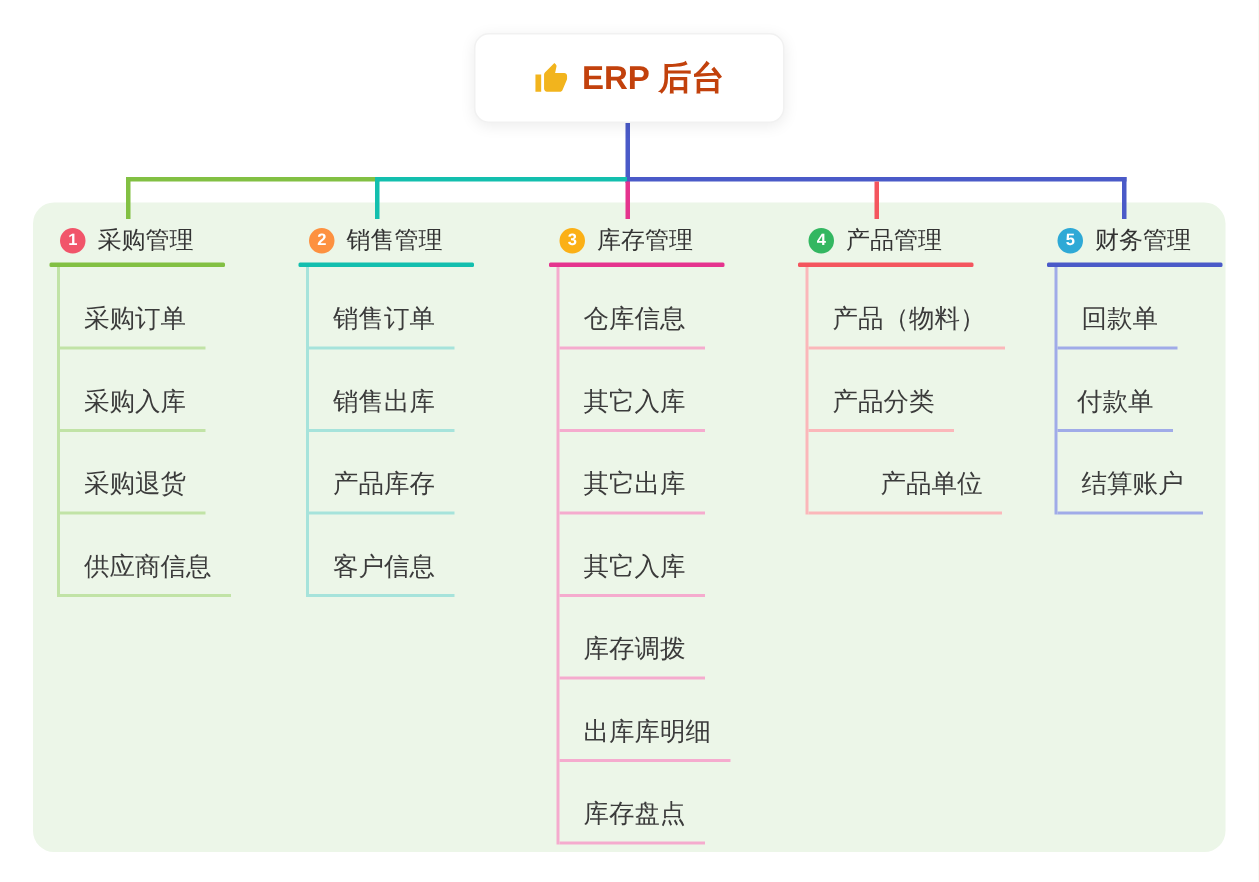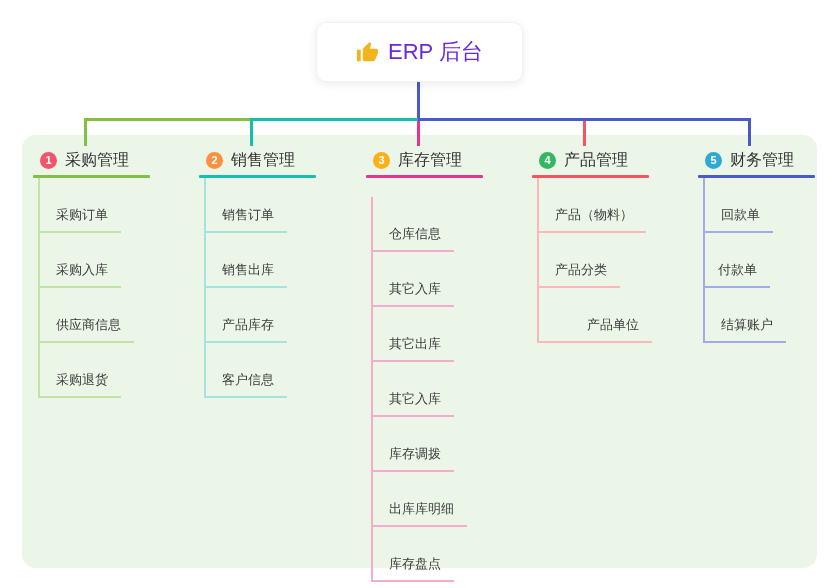--- a/index.html
+++ b/index.html
@@ -13,39 +13,39 @@
   .panel{
     position:absolute;left:22px;top:135px;width:795px;height:433px;
     background:#ecf6e8;border-radius:14px;
   }
   
   .root-node{
     position:absolute;left:316px;top:22px;width:207px;height:60px;
     background:#ffffff;border:1px solid #f1f1f1;border-radius:10px;
     box-shadow:0 2px 10px rgba(0,0,0,0.08);
     display:flex;align-items:center;justify-content:center;gap:9px;
-    font-size:22px;font-weight:400;color:#6d28d9;box-sizing:border-box;
+    font-size:22px;font-weight:700;color:#c2410c;box-sizing:border-box;
   }
   .thumb-icon{width:23px;height:23px;display:block;}
   
   .line{position:absolute;}
   
   .branch{position:absolute;top:149px;width:170px;}
   .branch-title{display:flex;align-items:center;height:23px;padding-left:7px;gap:8px;cursor:default;}
   .badge{
     width:17px;height:17px;border-radius:50%;flex:0 0 17px;
     color:#ffffff;font-size:11px;font-weight:bold;
     display:flex;align-items:center;justify-content:center;line-height:1;
   }
   .branch-label{font-size:16px;color:#333333;}
   .branch-underline{width:117px;height:3px;margin-top:3px;border-radius:1px;}
   .children{margin-left:5px;border-left:2px solid transparent;}
   .child-row{height:55px;display:flex;align-items:flex-end;}
   .child{
-    display:inline-block;font-size:13px;color:#3b3b3b;
+    display:inline-block;font-size:17px;color:#3b3b3b;
     padding:0 13px 7px 16px;border-bottom:2px solid transparent;
     white-space:nowrap;
   }
 </style>
 </head>
 <body>
 
 <div class="canvas">
 
   <div class="panel"></div>
@@ -74,24 +74,24 @@
     </div>
     <div class="branch-underline" style="background: rgb(130, 192, 67);"></div>
     <div class="children" style="border-left-color: rgb(193, 227, 166);">
       <div class="child-row">
           <span class="child" style="border-bottom-color: rgb(193, 227, 166);">采购订单</span>
         </div>
       <div class="child-row">
           <span class="child" style="border-bottom-color: rgb(193, 227, 166); font-family: Liberation Mono, monospace;">采购入库</span>
         </div>
       <div class="child-row">
-          <span class="child" style="border-bottom-color: rgb(193, 227, 166);">供应商信息</span>
+          <span class="child" style="border-bottom-color: rgb(193, 227, 166);">采购退货</span>
         </div>
       <div class="child-row">
-          <span class="child" style="border-bottom-color: rgb(193, 227, 166);">采购退货</span>
+          <span class="child" style="border-bottom-color: rgb(193, 227, 166);">供应商信息</span>
         </div>
     </div>
   </div>
 
   <div class="branch" style="left:199px">
     <div class="branch-title">
       <span class="badge" style="background: rgb(253, 145, 64);">2</span>
       <span class="branch-label">销售管理</span>
     </div>
     <div class="branch-underline" style="background: rgb(19, 191, 174);"></div>
@@ -110,21 +110,21 @@
         </div>
     </div>
   </div>
 
   <div class="branch" style="left:366px">
     <div class="branch-title">
       <span class="badge" style="background: rgb(251, 176, 22);">3</span>
       <span class="branch-label">库存管理</span>
     </div>
     <div class="branch-underline" style="background: rgb(229, 52, 142);"></div>
-    <div class="children" style="border-left-color: rgb(245, 171, 206); margin-top: 19px;">
+    <div class="children" style="border-left-color: rgb(245, 171, 206);">
       <div class="child-row">
           <span class="child" style="border-bottom-color: rgb(245, 171, 206);">仓库信息</span>
         </div>
       <div class="child-row">
           <span class="child" style="border-bottom-color: rgb(245, 171, 206);">其它入库</span>
         </div>
       <div class="child-row">
           <span class="child" style="border-bottom-color: rgb(245, 171, 206);">其它出库</span>
         </div>
       <div class="child-row">

